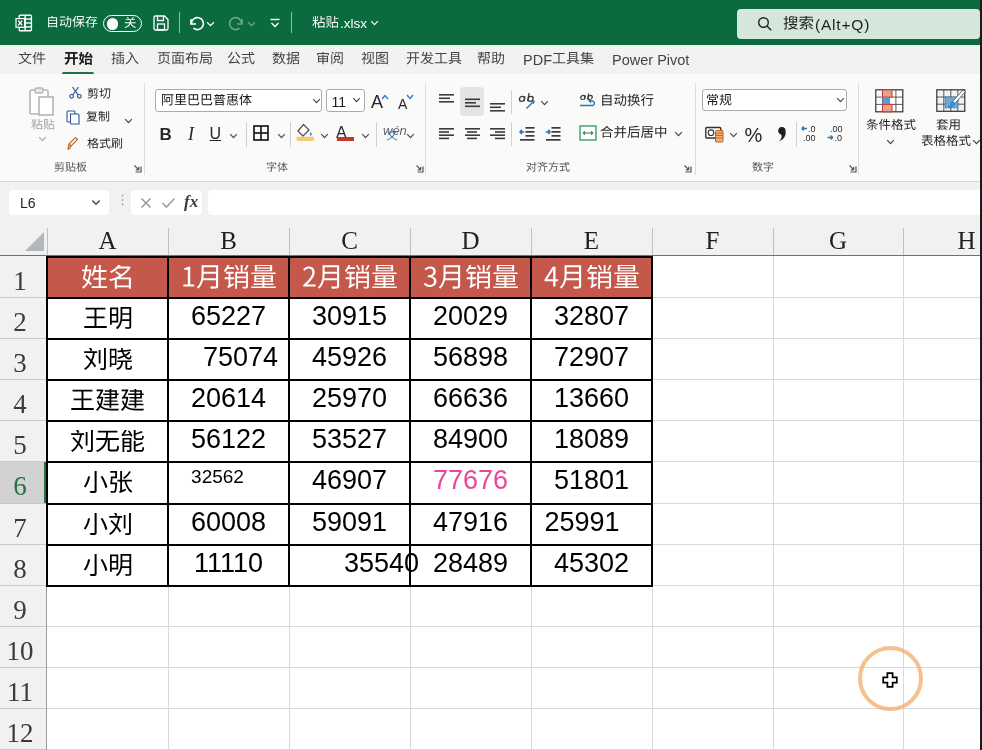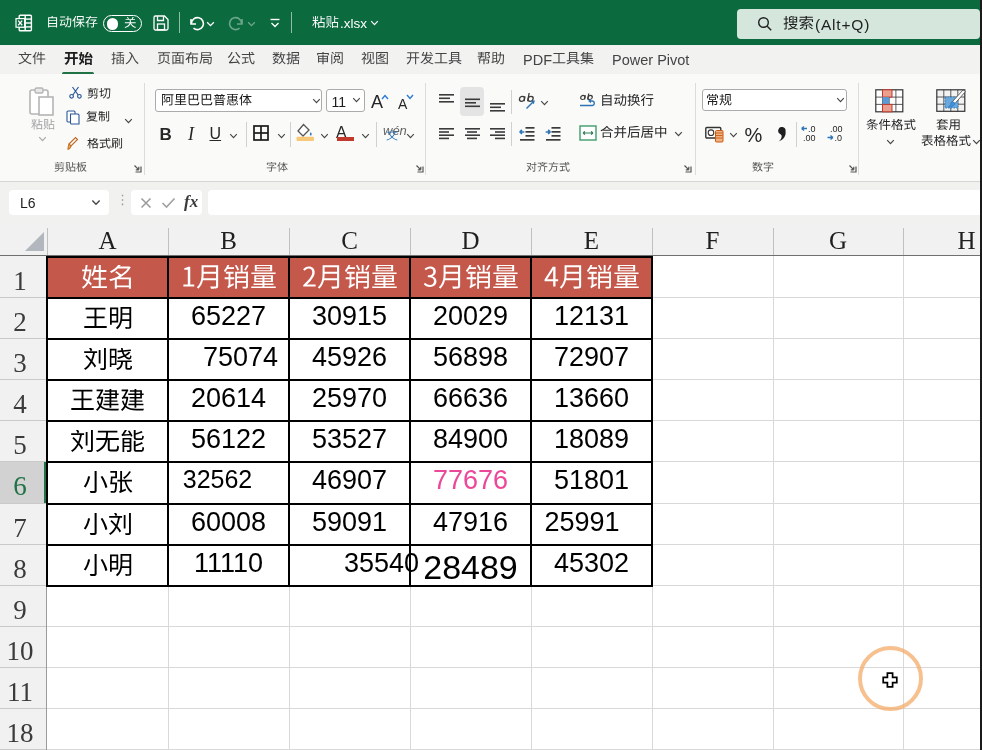--- a/index.html
+++ b/index.html
@@ -582,21 +582,21 @@
 <div style="position:absolute;left:0px;top:514.5px;font-family:'Liberation Serif', serif;font-size:27px;color:#3b3b3b;font-weight:normal;line-height:1;white-space:pre;width:40px;text-align:center;">7</div>
 <div style="position:absolute;left:0px;top:544px;width:47px;height:1px;background:#c9c9c9;"></div>
 <div style="position:absolute;left:0px;top:555.5px;font-family:'Liberation Serif', serif;font-size:27px;color:#3b3b3b;font-weight:normal;line-height:1;white-space:pre;width:40px;text-align:center;">8</div>
 <div style="position:absolute;left:0px;top:585px;width:47px;height:1px;background:#c9c9c9;"></div>
 <div style="position:absolute;left:0px;top:596.5px;font-family:'Liberation Serif', serif;font-size:27px;color:#3b3b3b;font-weight:normal;line-height:1;white-space:pre;width:40px;text-align:center;">9</div>
 <div style="position:absolute;left:0px;top:626px;width:47px;height:1px;background:#c9c9c9;"></div>
 <div style="position:absolute;left:0px;top:637.5px;font-family:'Liberation Serif', serif;font-size:27px;color:#3b3b3b;font-weight:normal;line-height:1;white-space:pre;width:40px;text-align:center;">10</div>
 <div style="position:absolute;left:0px;top:667px;width:47px;height:1px;background:#c9c9c9;"></div>
 <div style="position:absolute;left:0px;top:678.5px;font-family:'Liberation Serif', serif;font-size:27px;color:#3b3b3b;font-weight:normal;line-height:1;white-space:pre;width:40px;text-align:center;">11</div>
 <div style="position:absolute;left:0px;top:708px;width:47px;height:1px;background:#c9c9c9;"></div>
-<div style="position:absolute;left:0px;top:719.5px;font-family:'Liberation Serif', serif;font-size:27px;color:#3b3b3b;font-weight:normal;line-height:1;white-space:pre;width:40px;text-align:center;">18</div>
+<div style="position:absolute;left:0px;top:719.5px;font-family:'Liberation Serif', serif;font-size:27px;color:#3b3b3b;font-weight:normal;line-height:1;white-space:pre;width:40px;text-align:center;">12</div>
 <div style="position:absolute;left:0px;top:749px;width:47px;height:1px;background:#c9c9c9;"></div>
 <div style="position:absolute;left:46px;top:256px;width:1px;height:494px;background:#9b9b9b;"></div>
 <div style="position:absolute;left:168px;top:256px;width:1px;height:494px;background:#d9d9d9;"></div>
 <div style="position:absolute;left:289px;top:256px;width:1px;height:494px;background:#d9d9d9;"></div>
 <div style="position:absolute;left:410px;top:256px;width:1px;height:494px;background:#d9d9d9;"></div>
 <div style="position:absolute;left:531px;top:256px;width:1px;height:494px;background:#d9d9d9;"></div>
 <div style="position:absolute;left:652px;top:256px;width:1px;height:494px;background:#d9d9d9;"></div>
 <div style="position:absolute;left:773px;top:256px;width:1px;height:494px;background:#d9d9d9;"></div>
 <div style="position:absolute;left:903px;top:256px;width:1px;height:494px;background:#d9d9d9;"></div>
 <div style="position:absolute;left:47px;top:297px;width:935px;height:1px;background:#d9d9d9;"></div>
@@ -640,21 +640,21 @@
     <use href="#g9500" transform="translate(41.98,21.6) scale(0.027000,-0.027000)"></use>
     <use href="#g91cf" transform="translate(68.98,21.6) scale(0.027000,-0.027000)"></use>
   </svg>
 <svg class="ab " style="left:82.5px;top:307px;" width="51" height="27" fill="#000">
     <use href="#g738b" transform="translate(0.0,20.0) scale(0.025000,-0.025000)"></use>
     <use href="#g660e" transform="translate(25.0,20.0) scale(0.025000,-0.025000)"></use>
   </svg>
 <div style="position:absolute;left:168px;top:302.5px;font-family:'Liberation Sans', sans-serif;font-size:27px;color:#000;font-weight:normal;line-height:1;white-space:pre;width:121px;text-align:center;">65227</div>
 <div style="position:absolute;left:289px;top:302.5px;font-family:'Liberation Sans', sans-serif;font-size:27px;color:#000;font-weight:normal;line-height:1;white-space:pre;width:121px;text-align:center;">30915</div>
 <div style="position:absolute;left:410px;top:302.5px;font-family:'Liberation Sans', sans-serif;font-size:27px;color:#000;font-weight:normal;line-height:1;white-space:pre;width:121px;text-align:center;">20029</div>
-<div style="position:absolute;left:531px;top:302.5px;font-family:'Liberation Sans', sans-serif;font-size:27px;color:#000;font-weight:normal;line-height:1;white-space:pre;width:121px;text-align:center;">12131</div>
+<div style="position:absolute;left:531px;top:302.5px;font-family:'Liberation Sans', sans-serif;font-size:27px;color:#000;font-weight:normal;line-height:1;white-space:pre;width:121px;text-align:center;">32807</div>
 <svg class="ab " style="left:82.5px;top:348px;" width="51" height="27" fill="#000">
     <use href="#g5218" transform="translate(0.0,20.0) scale(0.025000,-0.025000)"></use>
     <use href="#g6653" transform="translate(25.0,20.0) scale(0.025000,-0.025000)"></use>
   </svg>
 <div style="position:absolute;left:180px;top:343.5px;font-family:'Liberation Sans', sans-serif;font-size:27px;color:#000;font-weight:normal;line-height:1;white-space:pre;width:121px;text-align:center;">75074</div>
 <div style="position:absolute;left:289px;top:343.5px;font-family:'Liberation Sans', sans-serif;font-size:27px;color:#000;font-weight:normal;line-height:1;white-space:pre;width:121px;text-align:center;">45926</div>
 <div style="position:absolute;left:410px;top:343.5px;font-family:'Liberation Sans', sans-serif;font-size:27px;color:#000;font-weight:normal;line-height:1;white-space:pre;width:121px;text-align:center;">56898</div>
 <div style="position:absolute;left:531px;top:343.5px;font-family:'Liberation Sans', sans-serif;font-size:27px;color:#000;font-weight:normal;line-height:1;white-space:pre;width:121px;text-align:center;">72907</div>
 <svg class="ab " style="left:70.0px;top:389px;" width="76" height="27" fill="#000">
     <use href="#g738b" transform="translate(0.0,20.0) scale(0.025000,-0.025000)"></use>
@@ -671,39 +671,39 @@
     <use href="#g80fd" transform="translate(50.0,20.0) scale(0.025000,-0.025000)"></use>
   </svg>
 <div style="position:absolute;left:168px;top:425.5px;font-family:'Liberation Sans', sans-serif;font-size:27px;color:#000;font-weight:normal;line-height:1;white-space:pre;width:121px;text-align:center;">56122</div>
 <div style="position:absolute;left:289px;top:425.5px;font-family:'Liberation Sans', sans-serif;font-size:27px;color:#000;font-weight:normal;line-height:1;white-space:pre;width:121px;text-align:center;">53527</div>
 <div style="position:absolute;left:410px;top:425.5px;font-family:'Liberation Sans', sans-serif;font-size:27px;color:#000;font-weight:normal;line-height:1;white-space:pre;width:121px;text-align:center;">84900</div>
 <div style="position:absolute;left:531px;top:425.5px;font-family:'Liberation Sans', sans-serif;font-size:27px;color:#000;font-weight:normal;line-height:1;white-space:pre;width:121px;text-align:center;">18089</div>
 <svg class="ab " style="left:82.5px;top:471px;" width="51" height="27" fill="#000">
     <use href="#g5c0f" transform="translate(0.0,20.0) scale(0.025000,-0.025000)"></use>
     <use href="#g5f20" transform="translate(25.0,20.0) scale(0.025000,-0.025000)"></use>
   </svg>
-<div style="position:absolute;left:168px;top:466.5px;font-family:'Liberation Sans', sans-serif;font-size:25px;color:#000;font-weight:normal;line-height:1;white-space:pre;width:99px;text-align:center;">32562</div>
+<div style="position:absolute;left:168px;top:466.5px;font-family:'Liberation Sans', sans-serif;font-size:19px;color:#000;font-weight:normal;line-height:1;white-space:pre;width:99px;text-align:center;">32562</div>
 <div style="position:absolute;left:289px;top:466.5px;font-family:'Liberation Sans', sans-serif;font-size:27px;color:#000;font-weight:normal;line-height:1;white-space:pre;width:121px;text-align:center;">46907</div>
 <div style="position:absolute;left:410px;top:466.5px;font-family:'Liberation Sans', sans-serif;font-size:27px;color:#ec4899;font-weight:normal;line-height:1;white-space:pre;width:121px;text-align:center;">77676</div>
 <div style="position:absolute;left:531px;top:466.5px;font-family:'Liberation Sans', sans-serif;font-size:27px;color:#000;font-weight:normal;line-height:1;white-space:pre;width:121px;text-align:center;">51801</div>
 <svg class="ab " style="left:82.5px;top:513px;" width="51" height="27" fill="#000">
     <use href="#g5c0f" transform="translate(0.0,20.0) scale(0.025000,-0.025000)"></use>
     <use href="#g5218" transform="translate(25.0,20.0) scale(0.025000,-0.025000)"></use>
   </svg>
 <div style="position:absolute;left:168px;top:508.5px;font-family:'Liberation Sans', sans-serif;font-size:27px;color:#000;font-weight:normal;line-height:1;white-space:pre;width:121px;text-align:center;">60008</div>
 <div style="position:absolute;left:289px;top:508.5px;font-family:'Liberation Sans', sans-serif;font-size:27px;color:#000;font-weight:normal;line-height:1;white-space:pre;width:121px;text-align:center;">59091</div>
 <div style="position:absolute;left:410px;top:508.5px;font-family:'Liberation Sans', sans-serif;font-size:27px;color:#000;font-weight:normal;line-height:1;white-space:pre;width:121px;text-align:center;">47916</div>
 <div style="position:absolute;left:531px;top:508.5px;font-family:'Liberation Sans', sans-serif;font-size:27px;color:#000;font-weight:normal;line-height:1;white-space:pre;width:102px;text-align:center;">25991</div>
 <svg class="ab " style="left:82.5px;top:554px;" width="51" height="27" fill="#000">
     <use href="#g5c0f" transform="translate(0.0,20.0) scale(0.025000,-0.025000)"></use>
     <use href="#g660e" transform="translate(25.0,20.0) scale(0.025000,-0.025000)"></use>
   </svg>
 <div style="position:absolute;left:168px;top:549.5px;font-family:'Liberation Sans', sans-serif;font-size:27px;color:#000;font-weight:normal;line-height:1;white-space:pre;width:121px;text-align:center;">11110</div>
 <div style="position:absolute;left:289px;top:549.5px;font-family:'Liberation Sans', sans-serif;font-size:27px;color:#000;font-weight:normal;line-height:1;white-space:pre;width:121px;text-align:center;margin-left:32px;">35540</div>
-<div style="position:absolute;left:410px;top:549.5px;font-family:'Liberation Sans', sans-serif;font-size:34px;color:#000;font-weight:normal;line-height:1;white-space:pre;width:121px;text-align:center;">28489</div>
+<div style="position:absolute;left:410px;top:549.5px;font-family:'Liberation Sans', sans-serif;font-size:27px;color:#000;font-weight:normal;line-height:1;white-space:pre;width:121px;text-align:center;">28489</div>
 <div style="position:absolute;left:531px;top:549.5px;font-family:'Liberation Sans', sans-serif;font-size:27px;color:#000;font-weight:normal;line-height:1;white-space:pre;width:121px;text-align:center;">45302</div>
 <div style="position:absolute;left:46px;top:256px;width:2px;height:330px;background:#000;"></div>
 <div style="position:absolute;left:167px;top:256px;width:2px;height:330px;background:#000;"></div>
 <div style="position:absolute;left:288px;top:256px;width:2px;height:330px;background:#000;"></div>
 <div style="position:absolute;left:409px;top:256px;width:2px;height:330px;background:#000;"></div>
 <div style="position:absolute;left:530px;top:256px;width:2px;height:330px;background:#000;"></div>
 <div style="position:absolute;left:651px;top:256px;width:2px;height:330px;background:#000;"></div>
 <div style="position:absolute;left:46px;top:256px;width:607px;height:2px;background:#000;"></div>
 <div style="position:absolute;left:46px;top:297px;width:607px;height:2px;background:#000;"></div>
 <div style="position:absolute;left:46px;top:338px;width:607px;height:2px;background:#000;"></div>

